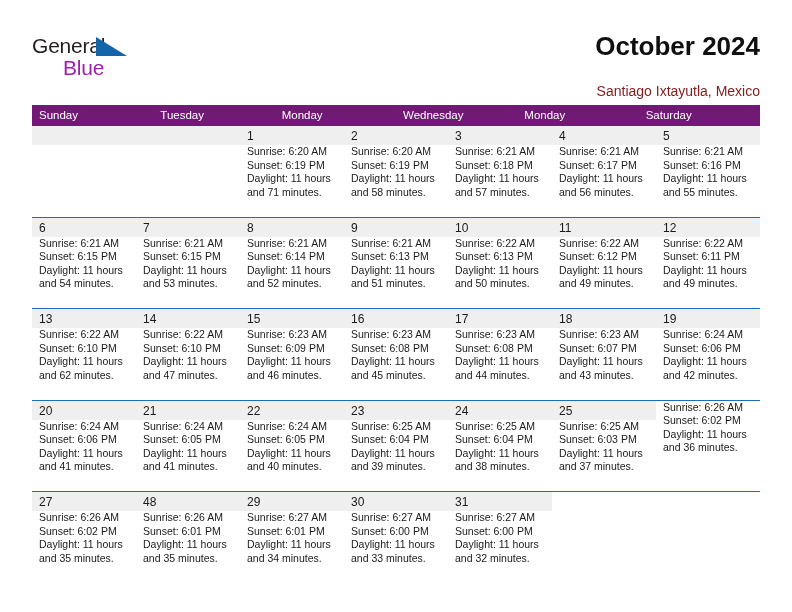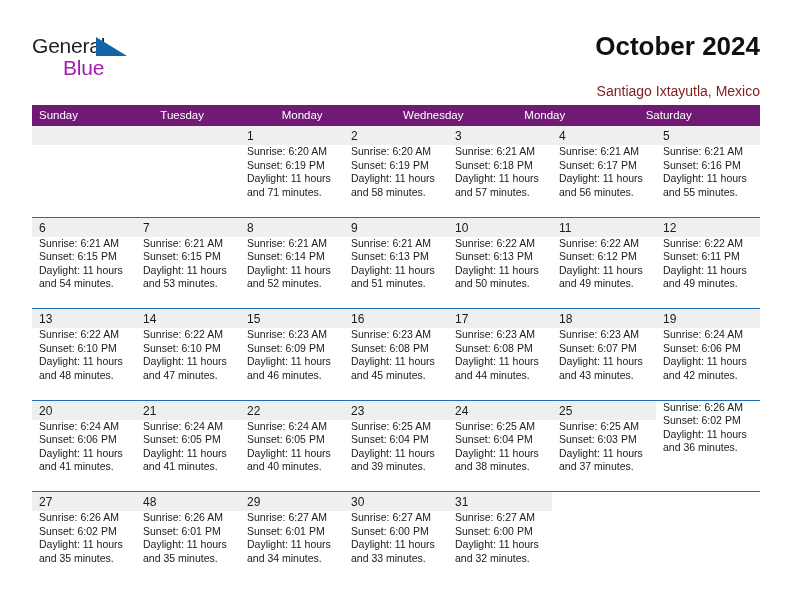--- a/index.html
+++ b/index.html
@@ -306,21 +306,21 @@
       </div>
     </div>
 
     <div class="week">
       <div class="day">
         <div class="day-strip"><span class="day-num">13</span></div>
         <div class="day-info">
           <div>Sunrise: 6:22 AM</div>
           <div>Sunset: 6:10 PM</div>
           <div>Daylight: 11 hours</div>
-          <div>and 48 minutes.</div>
+          <div>and 62 minutes.</div>
         </div>
       </div>
       <div class="day">
         <div class="day-strip"><span class="day-num">14</span></div>
         <div class="day-info">
           <div>Sunrise: 6:22 AM</div>
           <div>Sunset: 6:10 PM</div>
           <div>Daylight: 11 hours</div>
           <div>and 47 minutes.</div>
         </div>

